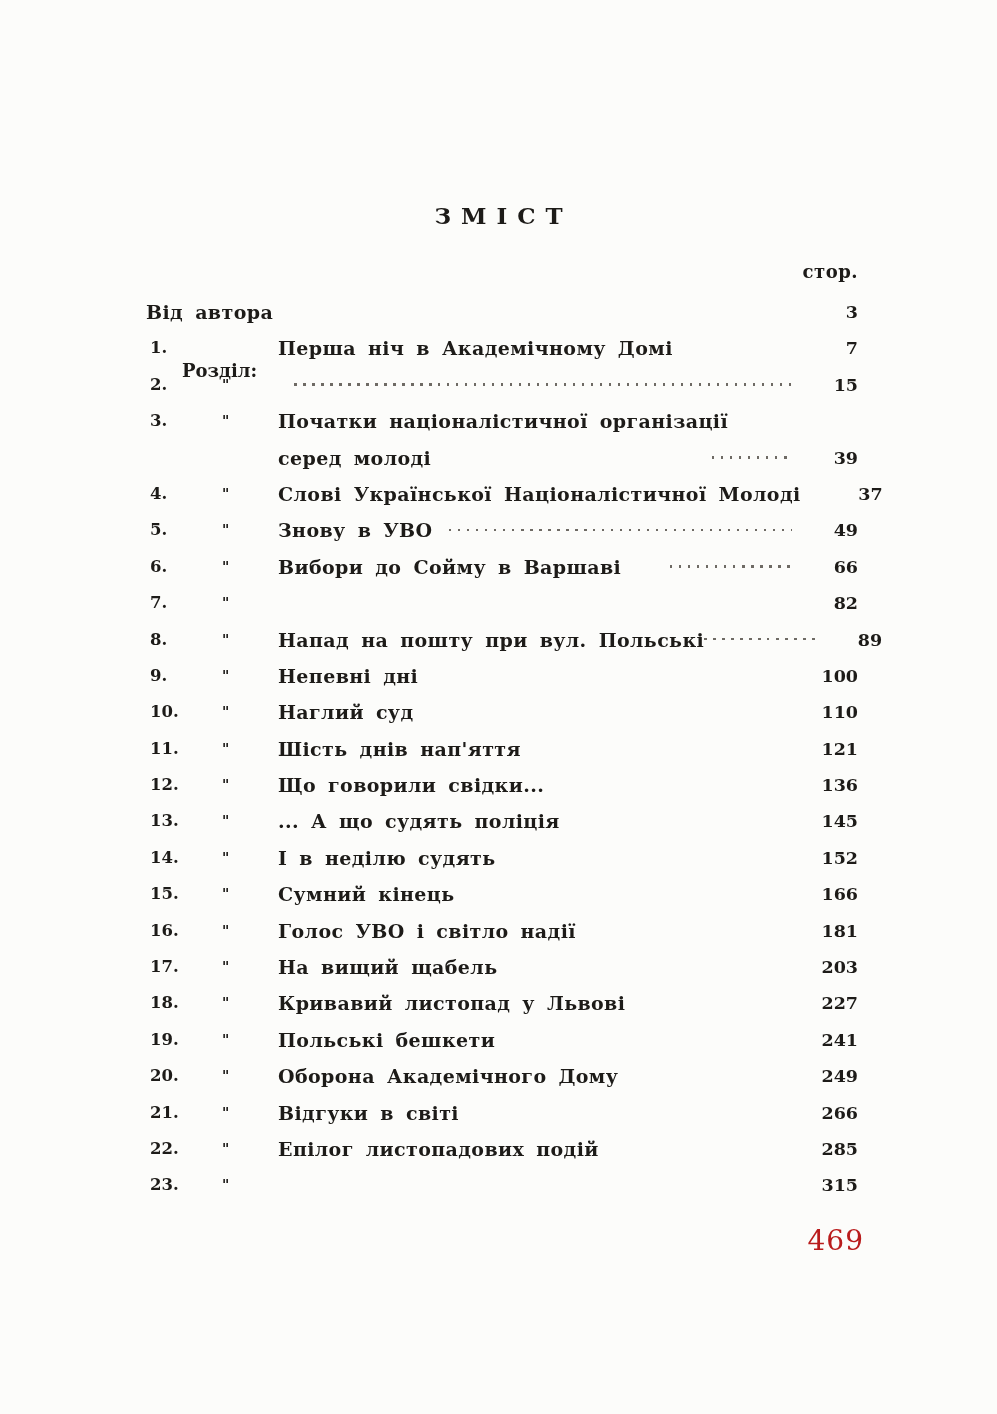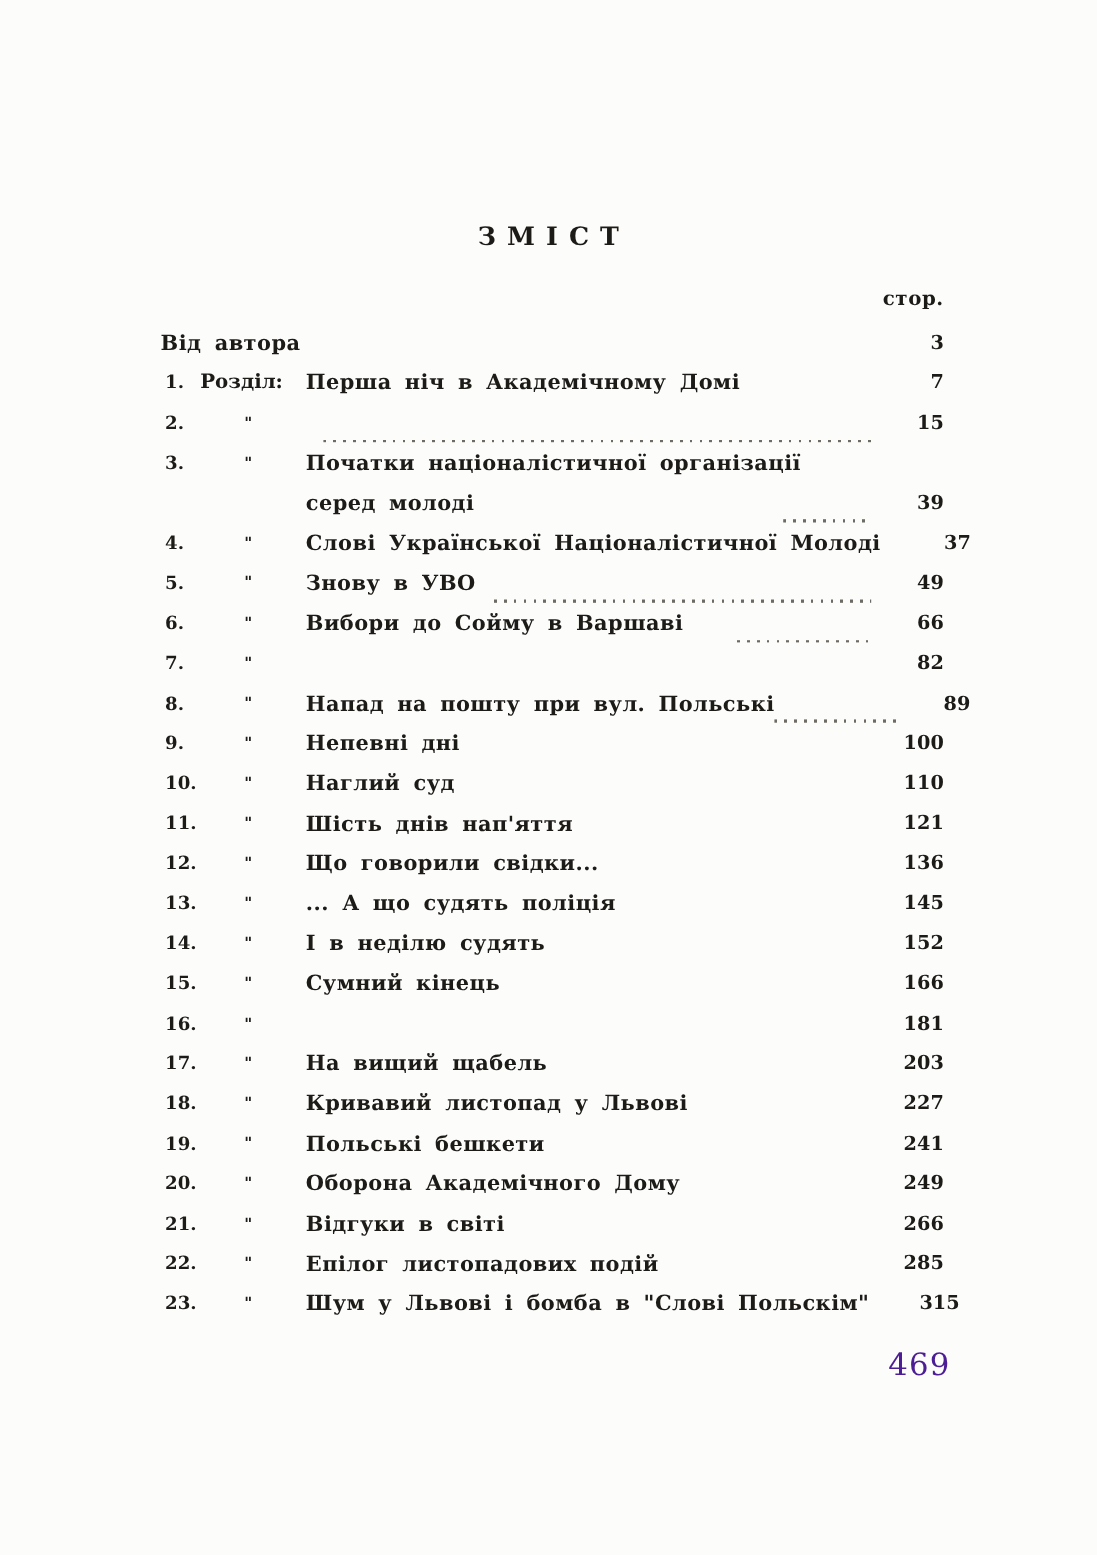--- a/index.html
+++ b/index.html
@@ -35,21 +35,21 @@
     font-size:18px;
     font-weight:700;
     letter-spacing:0.5px;
   }
   .toc{
     position:absolute;
     left:146px;right:139px;top:294px;
   }
   .row{
     display:flex;
-    align-items:flex-end;
+    align-items:center;
     height:36.4px;
   }
   .num{
     flex:0 0 36px;
     padding-left:4px;
     box-sizing:border-box;
     font-size:16.5px;
     font-weight:700;
     line-height:36.4px;
   }
@@ -95,21 +95,21 @@
     font-weight:700;
     line-height:36.4px;
     white-space:nowrap;
   }
   .folio{
     position:absolute;
     top:1224px;right:133px;
     font-size:28px;
     font-weight:400;
     letter-spacing:1px;
-    color:#4c1d95;
+    color:#b91c1c;
   }
 </style>
 </head>
 <body>
 
 <div class="page">
 
   <h1 class="title">ЗМІСТ</h1>
 
   <div class="stor">стор.</div>
@@ -227,20 +227,21 @@
       <div class="row">
     <span class="num">15.</span>
     <span class="marker ditto">"</span>
     <span class="t">Сумний кінець</span>
     <span class="dots"></span>
     <span class="pg">166</span>
   </div>
       <div class="row">
     <span class="num">16.</span>
     <span class="marker ditto">"</span>
+    <span class="t">Голос УВО і світло надії</span>
     <span class="dots"></span>
     <span class="pg">181</span>
   </div>
       <div class="row">
     <span class="num">17.</span>
     <span class="marker ditto">"</span>
     <span class="t">На вищий щабель</span>
     <span class="dots"></span>
     <span class="pg">203</span>
   </div>
@@ -275,21 +276,20 @@
       <div class="row">
     <span class="num">22.</span>
     <span class="marker ditto">"</span>
     <span class="t">Епілог листопадових подій</span>
     <span class="dots"></span>
     <span class="pg">285</span>
   </div>
       <div class="row">
     <span class="num">23.</span>
     <span class="marker ditto">"</span>
-    <span class="t">Шум у Львові і бомба в "Слові Польскім"</span>
     <span class="dots"></span>
     <span class="pg">315</span>
   </div>
     </div>
 
   <div class="folio">469</div>
 
 </div>
 
 </body></html>

